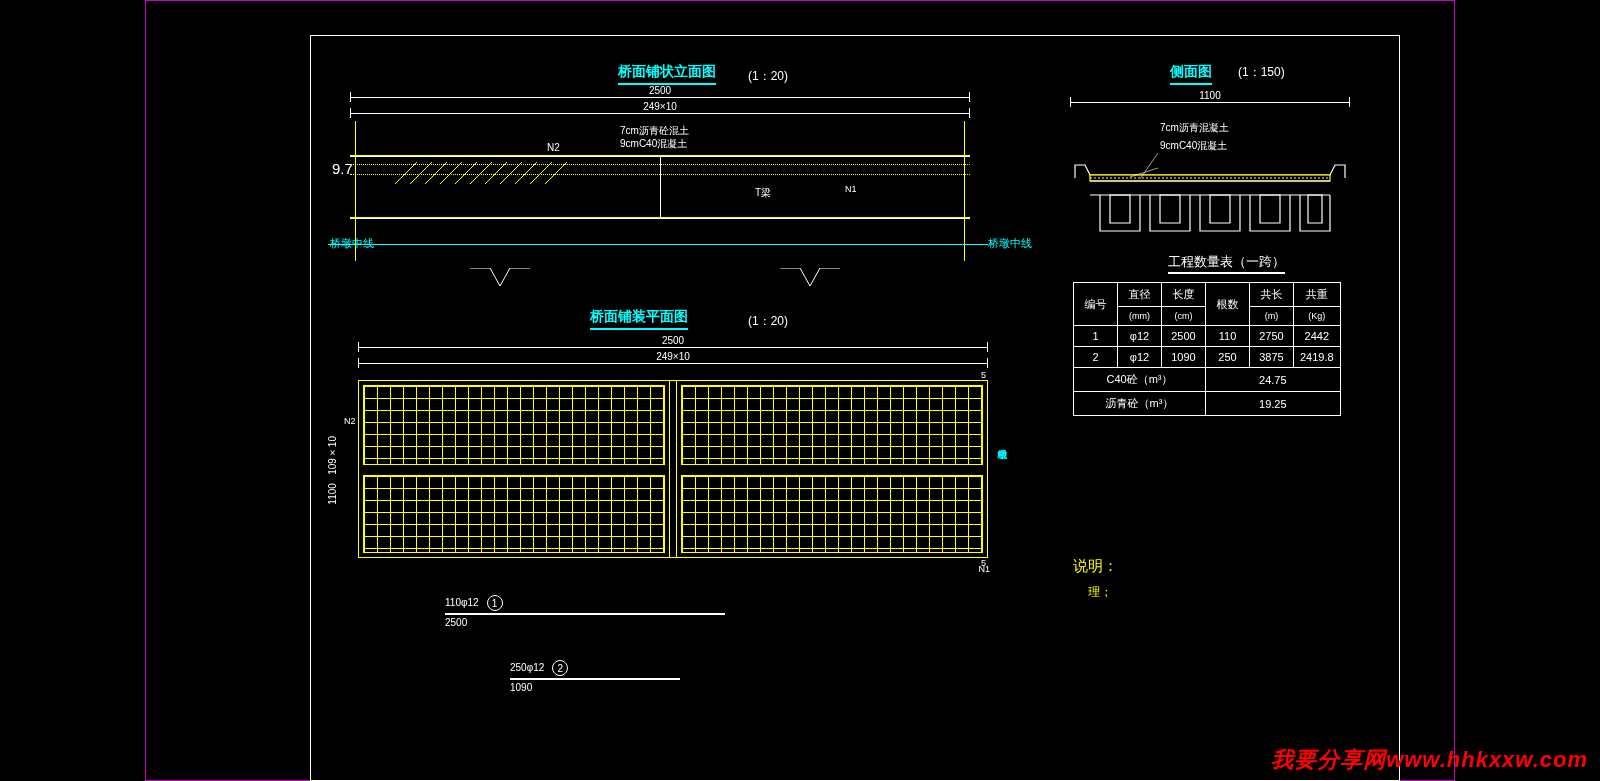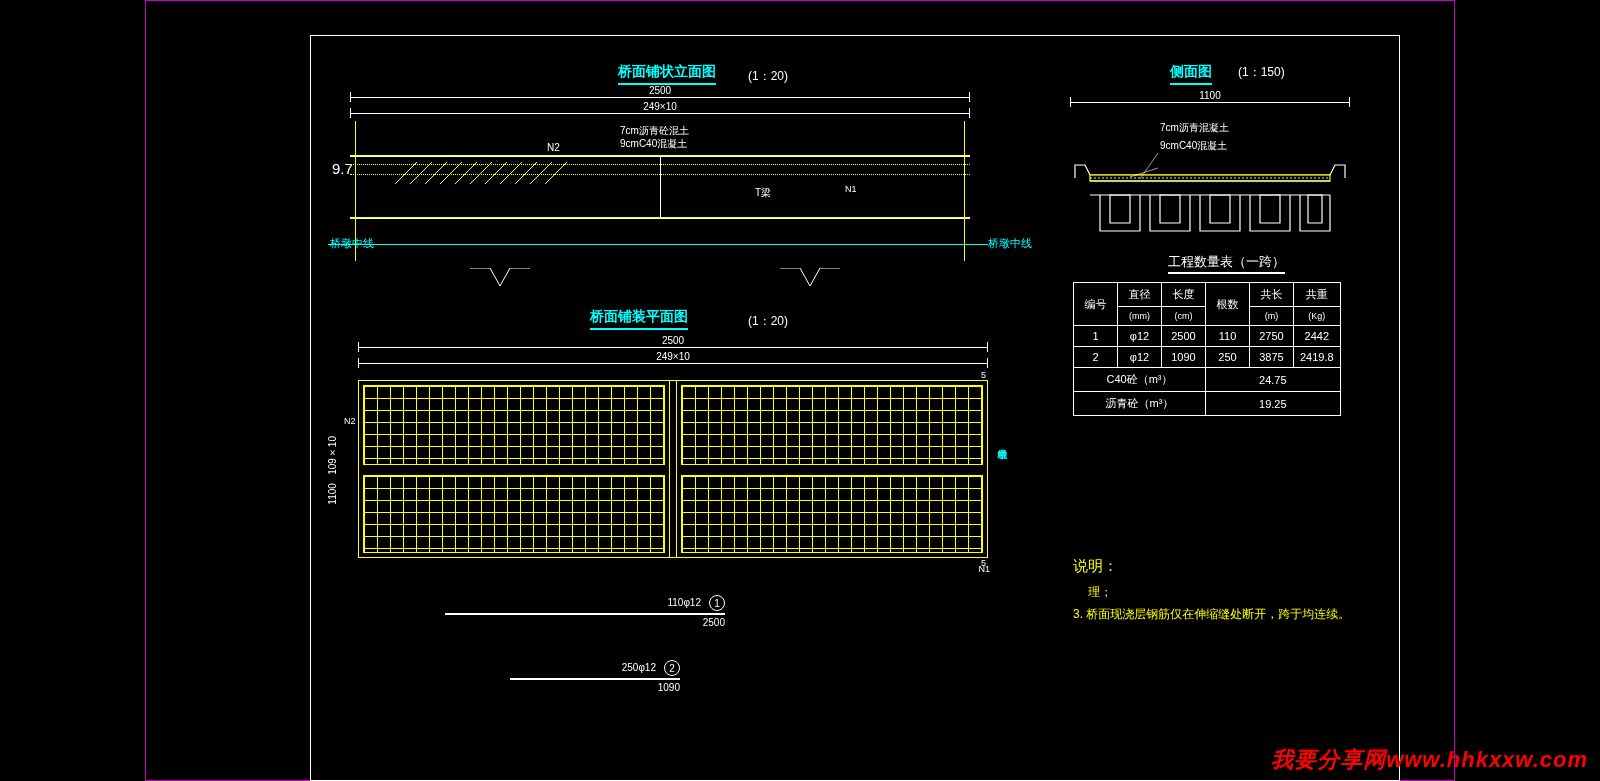--- a/index.html
+++ b/index.html
@@ -61,21 +61,21 @@
     repeating-linear-gradient(to right, var(--yellow) 0 1px, transparent 1px 13px),
     repeating-linear-gradient(to bottom, var(--yellow) 0 1px, transparent 1px 12px);
     border:1px solid var(--yellow);
   }
   .plan-right-label{position:absolute;right:-22px;top:60px;font-size:10px;color:var(--cyan);writing-mode:vertical-rl;}
   .plan-left-dim{position:absolute;left:-32px;top:0;height:178px;font-size:10px;color:var(--white);display:flex;align-items:center;}
 
   
   .bar-callout{position:absolute;left:445px;width:280px;}
   .bar-line{height:2px;background:var(--white);position:relative;}
-  .bar-txt{text-align:right;font-size:10px;color:var(--white);margin-bottom:2px;}
+  .bar-txt{text-align:left;font-size:10px;color:var(--white);margin-bottom:2px;}
   .circ{display:inline-flex;width:16px;height:16px;border:1px solid var(--white);border-radius:50%;align-items:center;justify-content:center;font-size:10px;vertical-align:middle;margin-left:8px;}
 
   
   .tbl-title{position:absolute;left:1160px;top:252px;}
   .qtable{position:absolute;left:1073px;top:282px;border-collapse:collapse;font-size:11px;}
   .qtable th,.qtable td{border:1px solid var(--white);padding:4px 6px;text-align:center;color:var(--white);min-width:44px;}
   .qtable th{font-weight:normal;}
   .qtable .sub{font-size:9px;}
 
   
@@ -291,16 +291,15 @@
   <tr>
     <td colspan="3">沥青砼（m³）</td>
     <td colspan="3">19.25</td>
   </tr>
 </tbody>
   </table>
 
 <div class="notes">
   <div class="notes-title">说明：</div>
   <div>　 理；</div>
-  <div>3. 桥面现浇层钢筋仅在伸缩缝处断开，跨于均连续。</div>
 </div>
 
 <div class="wm">我要分享网www.hhkxxw.com</div>
 
 </body></html>

